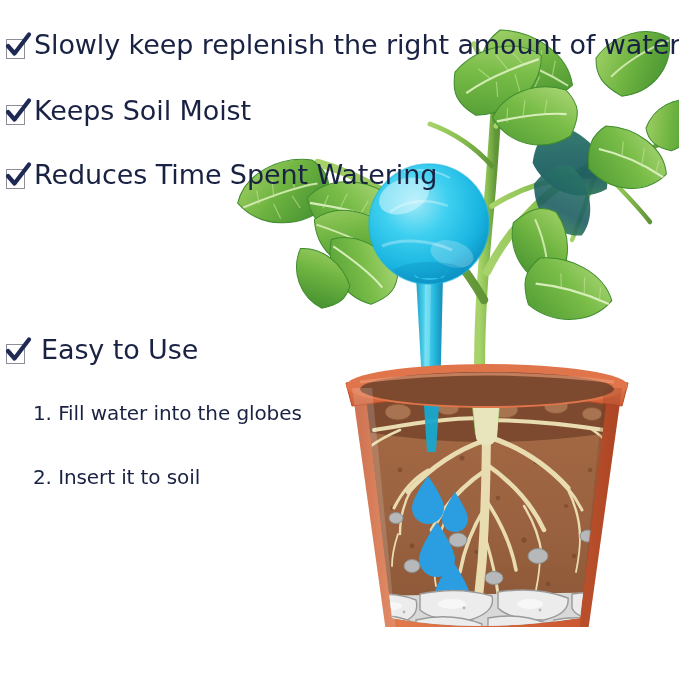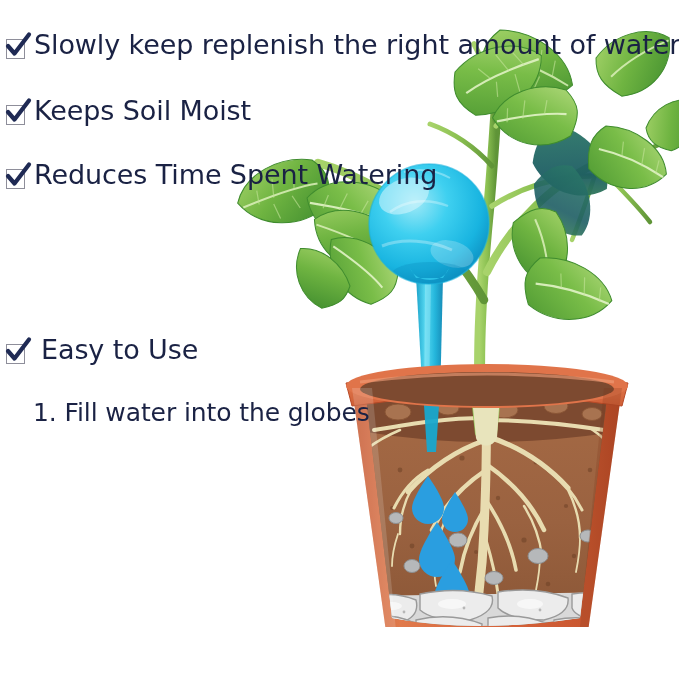--- a/index.html
+++ b/index.html
@@ -75,21 +75,21 @@
   .bullet .blabel {
     font-size: 27px;
     line-height: 30px;
     color: #1a2244;
     letter-spacing: -0.1px;
     margin-left: 5px;
   }
 
   .step {
     position: absolute;
-    font-size: 25px;
+    font-size: 20px;
     line-height: 28px;
     color: #1a2244;
     white-space: nowrap;
     letter-spacing: -0.1px;
   }
 </style>
 </head>
 <body>
 
 <div id="page">
@@ -439,15 +439,16 @@
       <span class="cbox">
         <span class="sq"></span>
         <svg viewBox="0 0 27 27" aria-hidden="true">
           <path d="M4 13 L10.5 20.5 L25 1.5" fill="none" stroke="#1f2a54" stroke-width="4.2" stroke-linecap="round" stroke-linejoin="round"></path>
         </svg>
       </span>
       <span class="blabel">Reduces Time Spent Watering</span>
     </div>
 
     <div class="step" style="left:33px; top:399px;">1. Fill water into the globes</div>
+    <div class="step" style="left:33px; top:463px;">2. Insert it to soil</div>
 
   </div>
 </div>
 
 </body></html>

